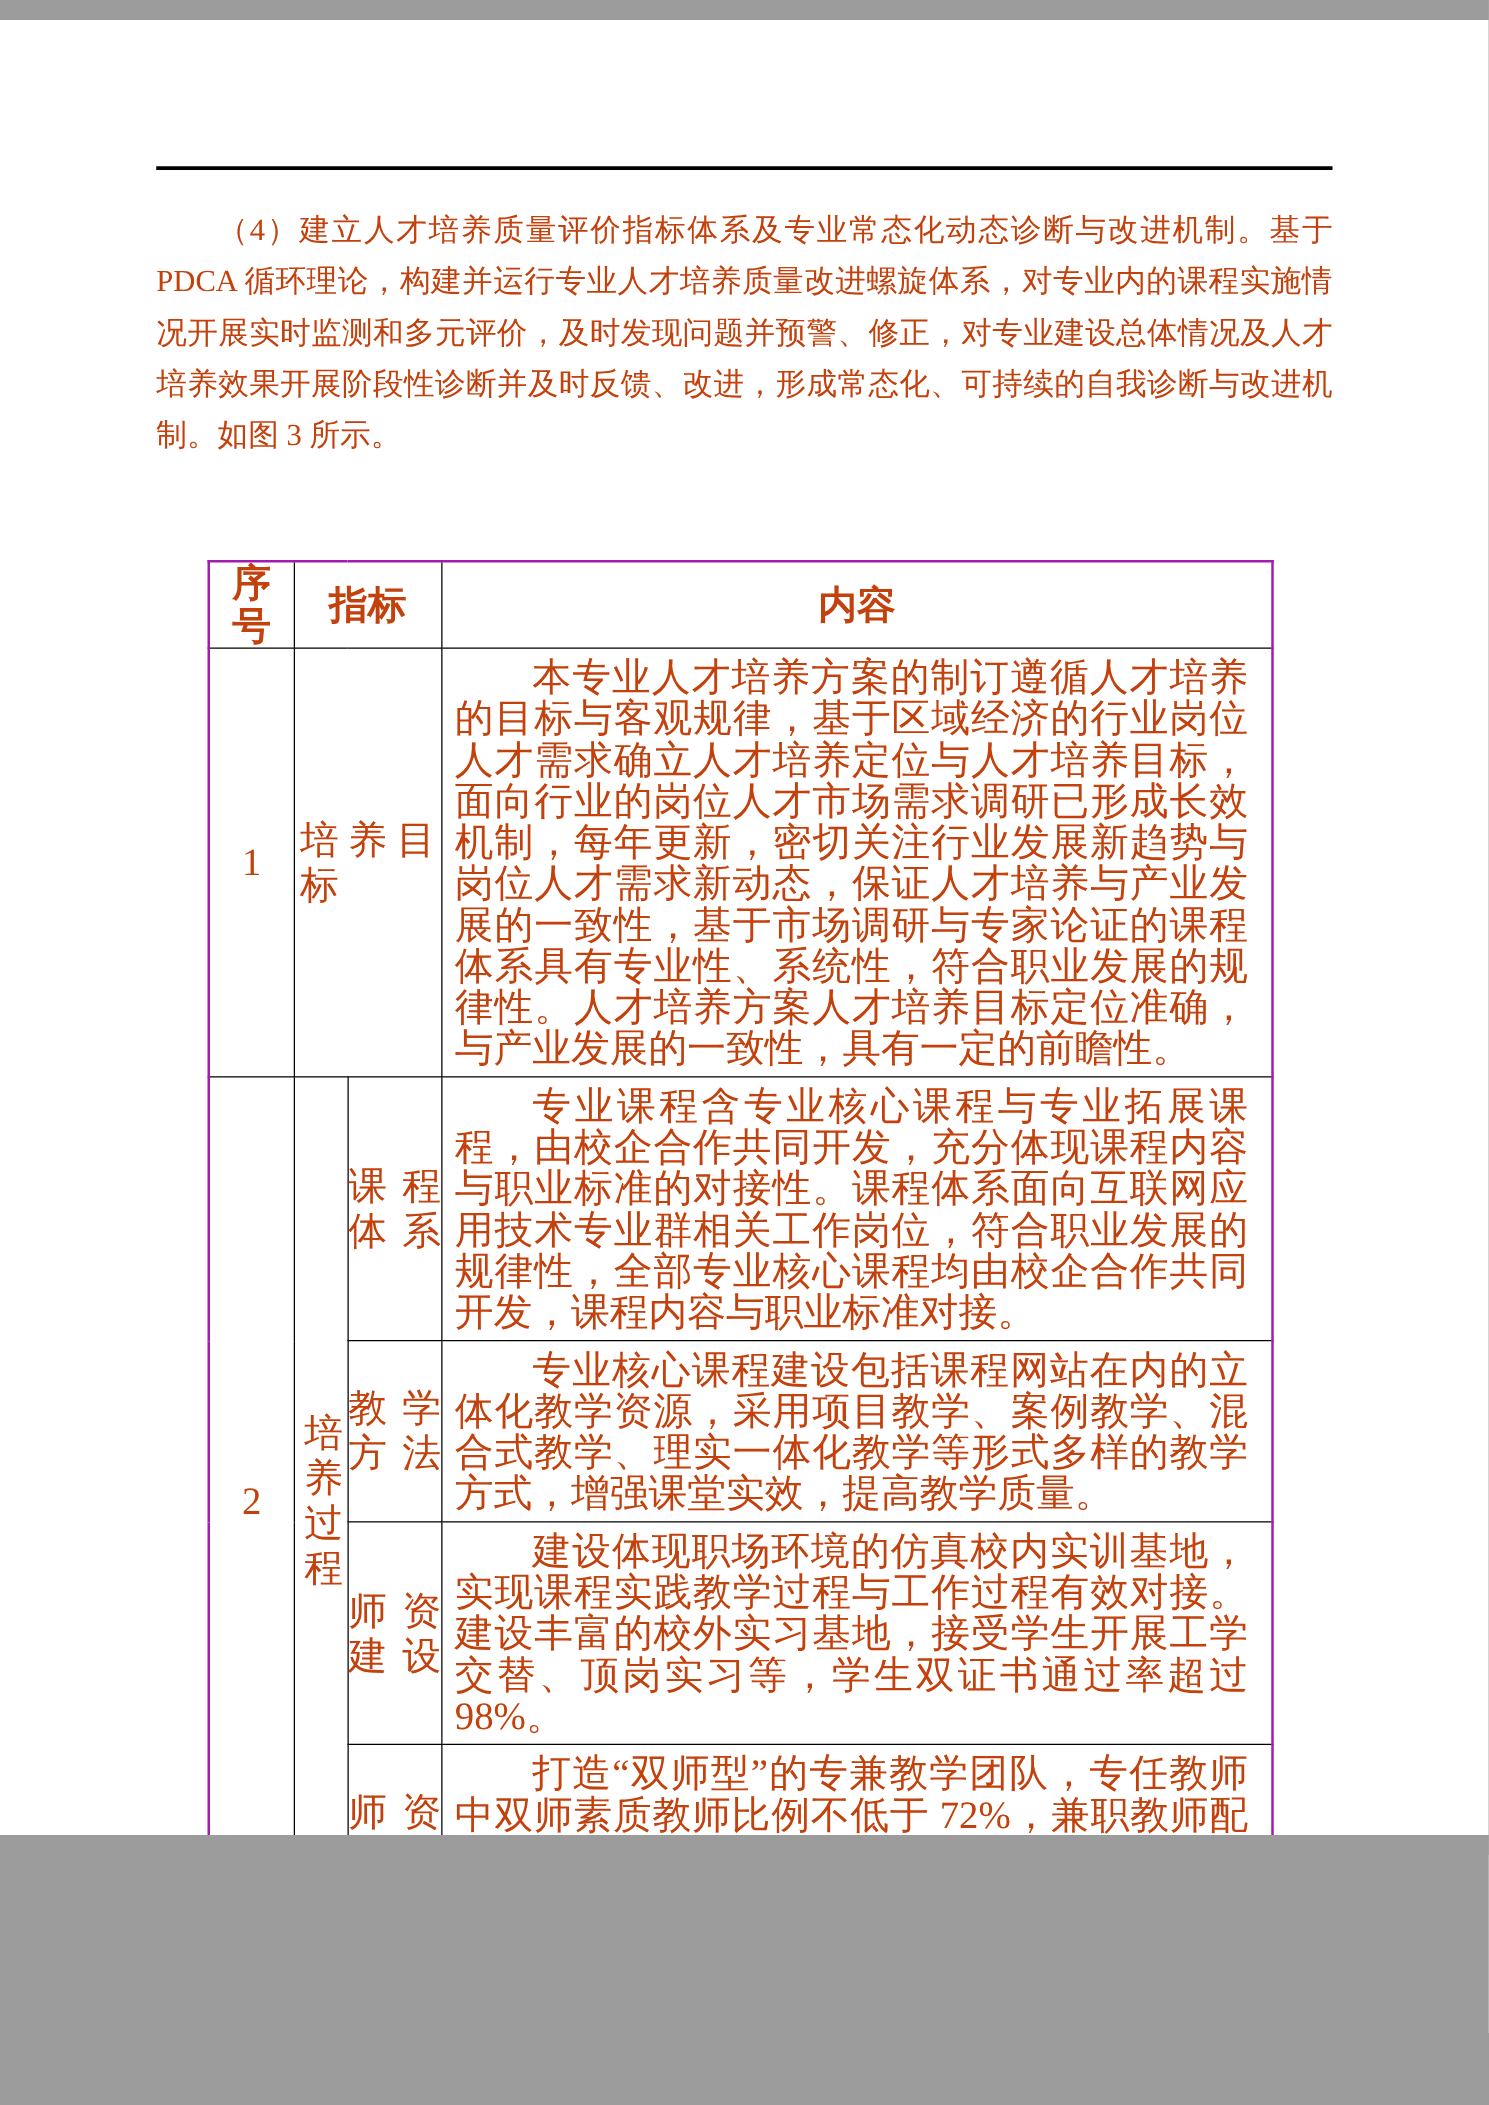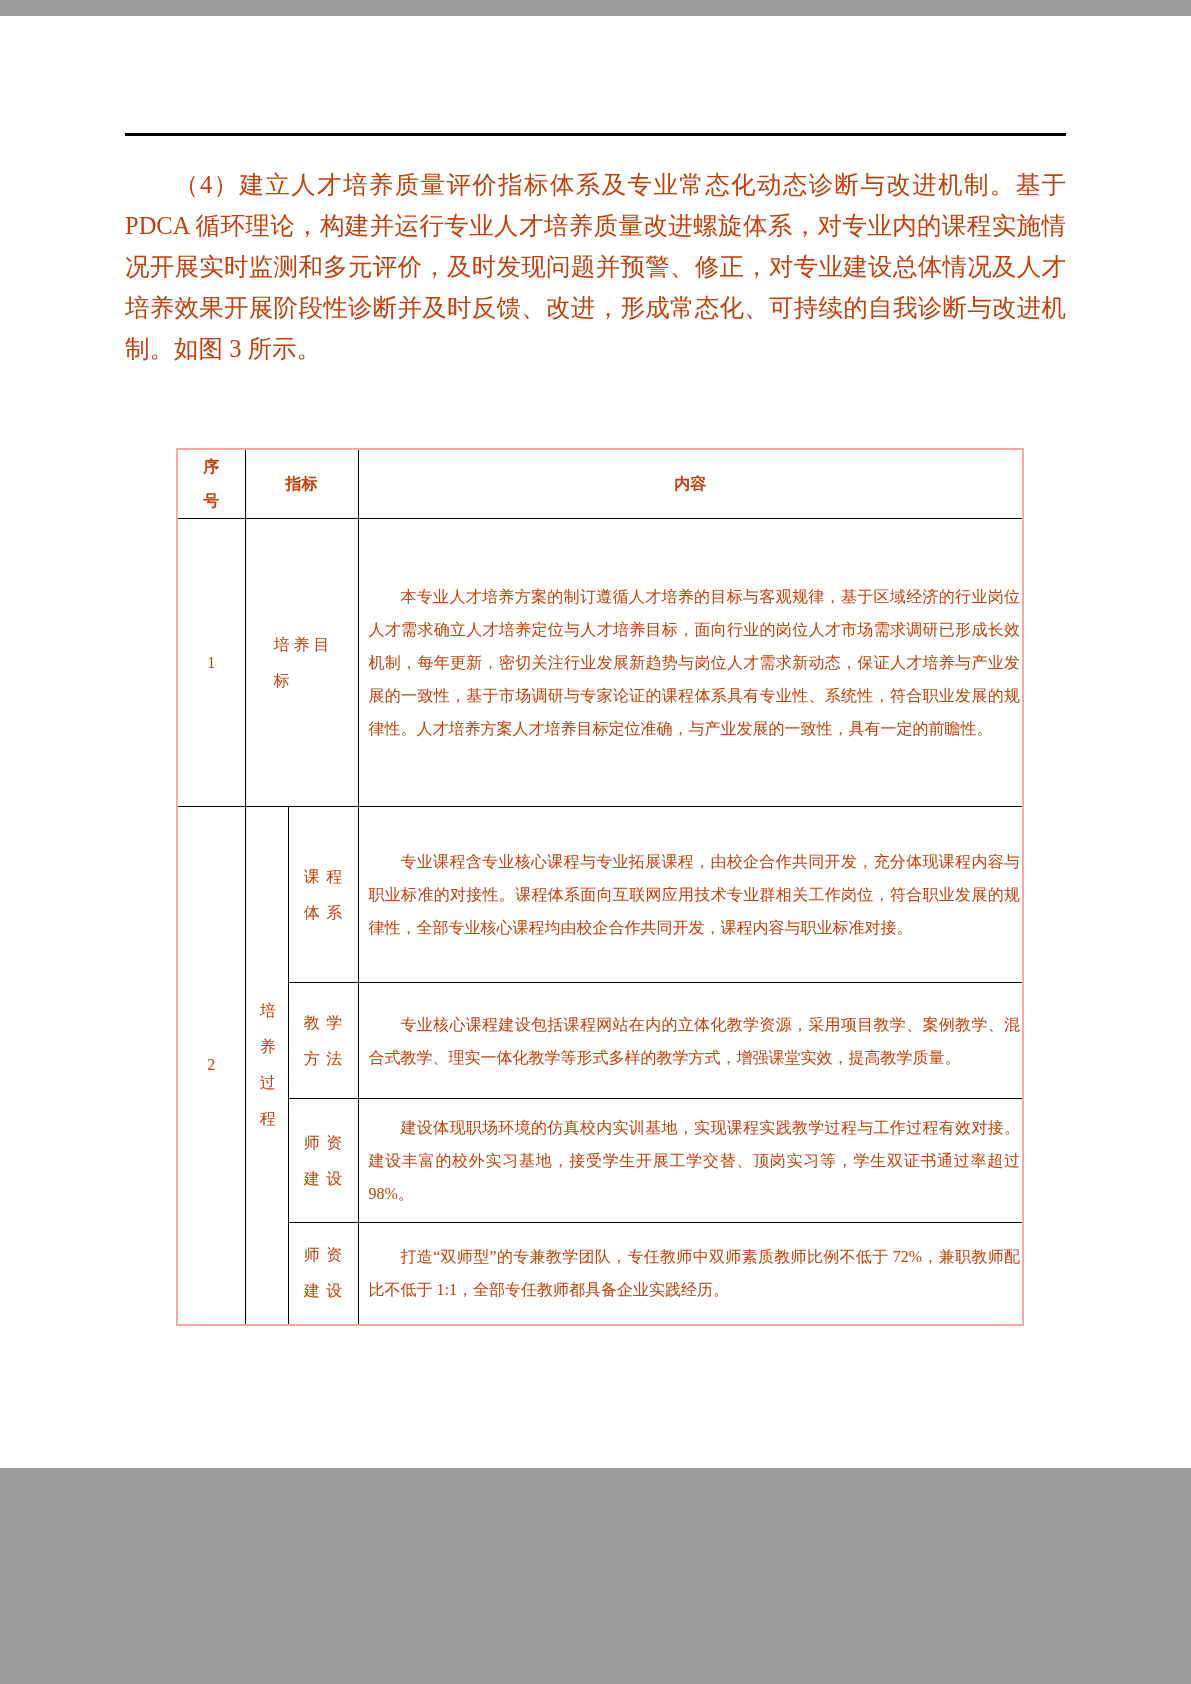--- a/index.html
+++ b/index.html
@@ -21,24 +21,24 @@
     font-size:24.5px;line-height:41px;
     text-align:justify;text-indent:2em;
     letter-spacing:0;
   }
   .table-title{
     position:absolute;left:125px;top:390px;width:941px;
     font-size:24px;font-weight:bold;text-align:center;
     line-height:32px;
   }
   table.quality-table{
-    position:absolute;left:176px;top:432px;
+    position:absolute;left:166px;top:432px;
     border-collapse:collapse;table-layout:fixed;
-    border:2px solid #fca5a5;
-    font-size:16px;
+    border:2px solid #a21caf;
+    font-size:31px;
   }
   .quality-table td{
     border:1px solid #000;
     padding:0;
     vertical-align:middle;
     overflow:hidden;
   }
   .quality-table td.hdr{
     font-weight:bold;text-align:center;line-height:30px;
   }
@@ -57,21 +57,21 @@
     word-break:break-all;
   }
   td.sub-label-cell{text-align:center;}
   .sub-label-wrap{
     display:inline-block;width:2.4em;
     text-align:justify;text-align-last:justify;
     line-height:36px;
   }
   td.content-cell{
     text-align:justify;
-    padding:6px 2px 6px 10px;
+    padding:6px 19px 6px 10px;
     line-height:33px;
   }
   td.content-cell .indented{text-indent:2em;}
   .page-number{
     position:absolute;left:0;top:1508px;width:1191px;
     text-align:center;font-size:17px;line-height:22px;
   }
 </style>
 </head>
 <body>

